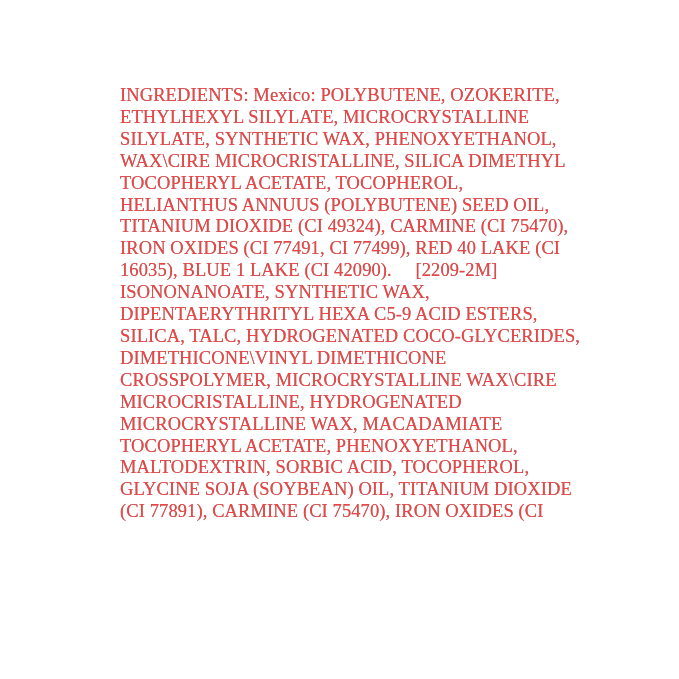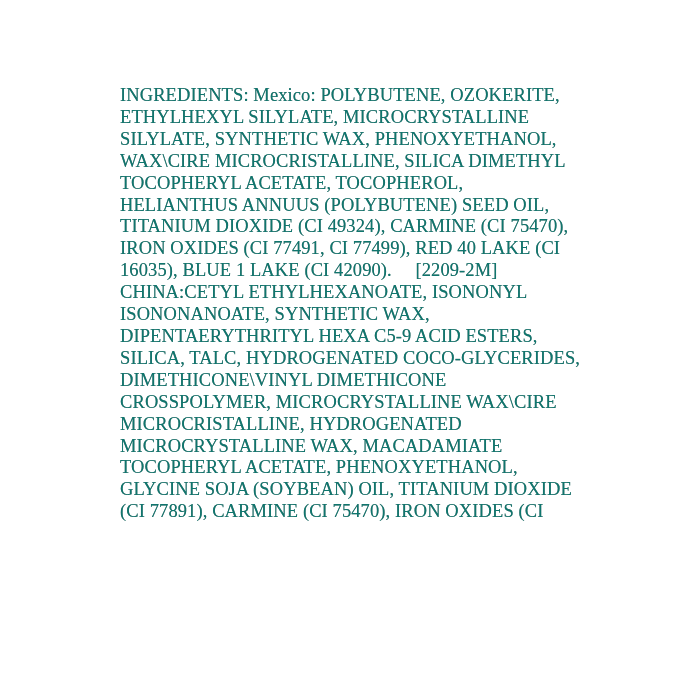--- a/index.html
+++ b/index.html
@@ -26,35 +26,35 @@
     text-shadow: 0 0 0.5px rgba(40,40,40,0.55);
   }
   .text-line {
     white-space: pre; 
   }
 </style>
 </head>
 <body>
 
 <div class="canvas" style="background: rgb(255, 255, 255);">
-  <div class="ingredients-text" style="color: #0f766e;">
+  <div class="ingredients-text" style="color: #ef4444;">
       <div class="text-line">INGREDIENTS: Mexico: POLYBUTENE, OZOKERITE,</div>
       <div class="text-line">ETHYLHEXYL SILYLATE, MICROCRYSTALLINE</div>
       <div class="text-line">SILYLATE, SYNTHETIC WAX, PHENOXYETHANOL,</div>
       <div class="text-line">WAX\CIRE MICROCRISTALLINE, SILICA DIMETHYL</div>
       <div class="text-line">TOCOPHERYL ACETATE, TOCOPHEROL,</div>
       <div class="text-line">HELIANTHUS ANNUUS (POLYBUTENE) SEED OIL,</div>
       <div class="text-line">TITANIUM DIOXIDE (CI 49324), CARMINE (CI 75470),</div>
       <div class="text-line">IRON OXIDES (CI 77491, CI 77499), RED 40 LAKE (CI</div>
       <div class="text-line">16035), BLUE 1 LAKE (CI 42090).     [2209-2M]</div>
-      <div class="text-line">CHINA:CETYL ETHYLHEXANOATE, ISONONYL</div>
       <div class="text-line">ISONONANOATE, SYNTHETIC WAX,</div>
       <div class="text-line">DIPENTAERYTHRITYL HEXA C5-9 ACID ESTERS,</div>
       <div class="text-line">SILICA, TALC, HYDROGENATED COCO-GLYCERIDES,</div>
       <div class="text-line">DIMETHICONE\VINYL DIMETHICONE</div>
       <div class="text-line">CROSSPOLYMER, MICROCRYSTALLINE WAX\CIRE</div>
       <div class="text-line">MICROCRISTALLINE, HYDROGENATED</div>
       <div class="text-line">MICROCRYSTALLINE WAX, MACADAMIATE</div>
       <div class="text-line">TOCOPHERYL ACETATE, PHENOXYETHANOL,</div>
+      <div class="text-line">MALTODEXTRIN, SORBIC ACID, TOCOPHEROL,</div>
       <div class="text-line">GLYCINE SOJA (SOYBEAN) OIL, TITANIUM DIOXIDE</div>
       <div class="text-line">(CI 77891), CARMINE (CI 75470), IRON OXIDES (CI</div>
     </div>
 </div>
 
 </body></html>

